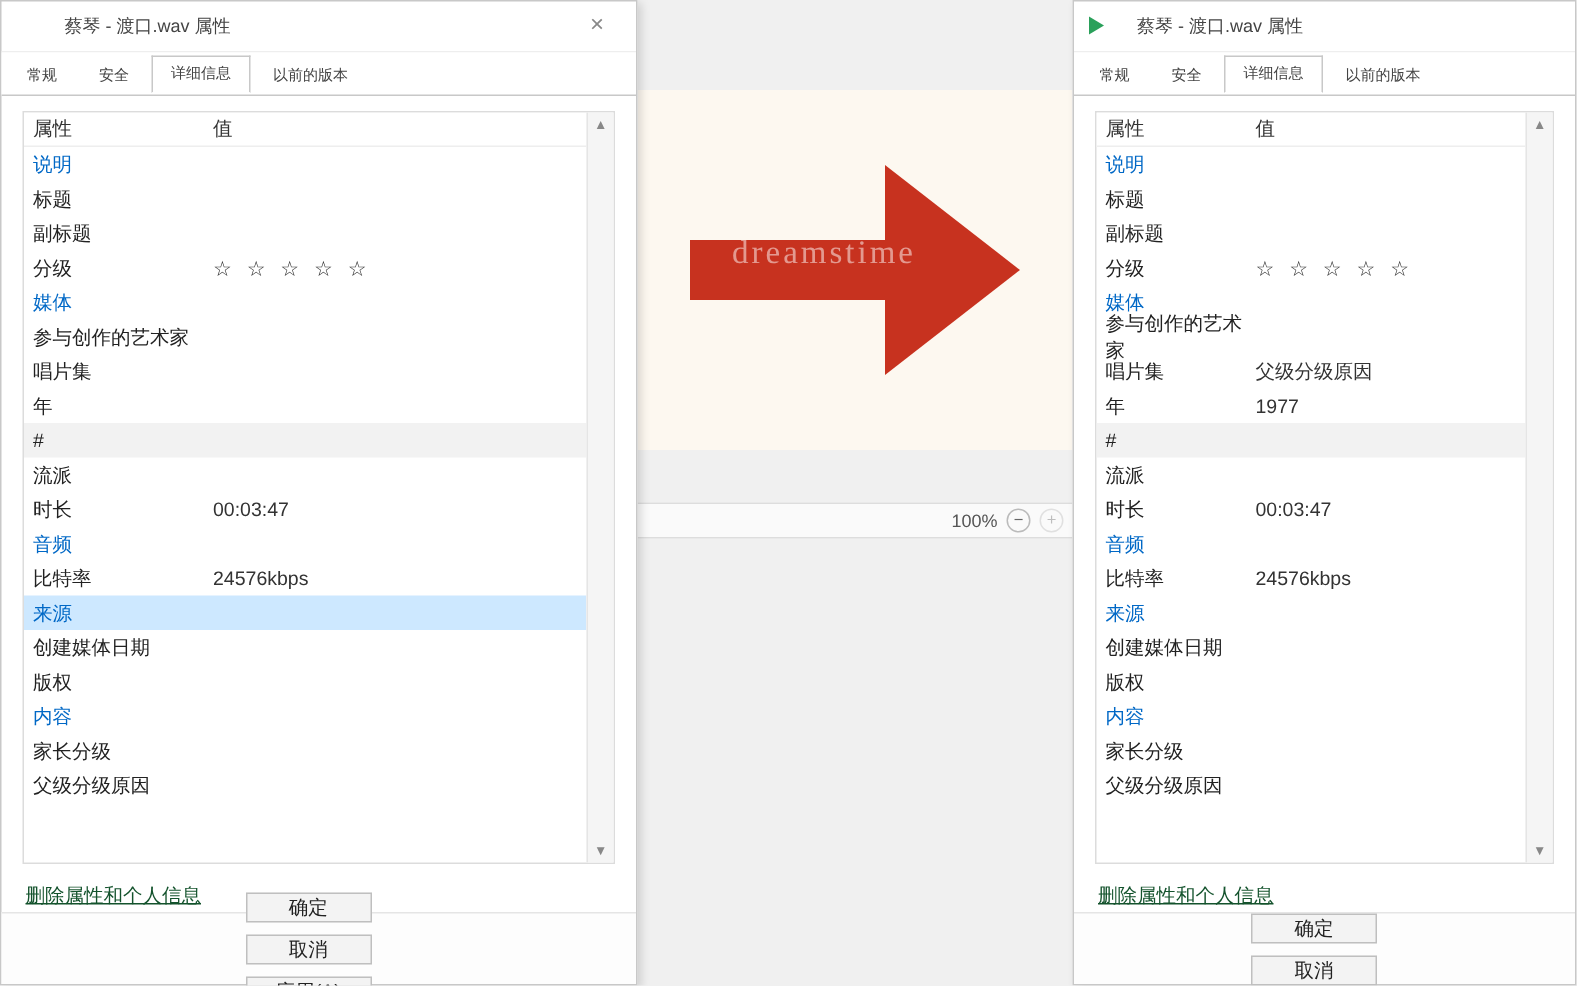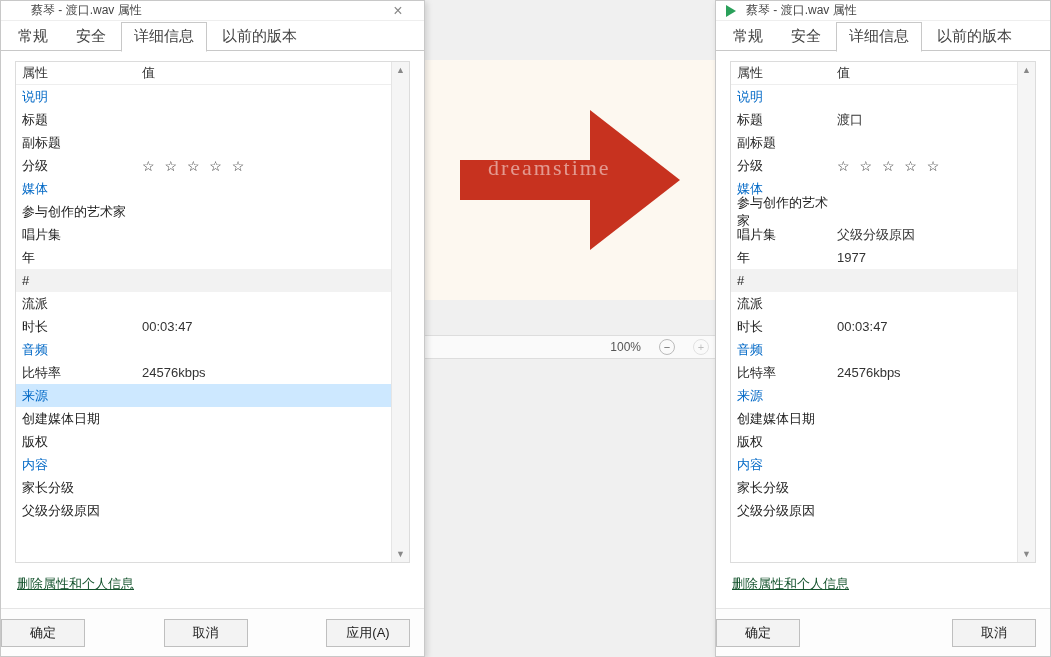--- a/index.html
+++ b/index.html
@@ -26,53 +26,54 @@
 
   .zoom-bar {
     position: absolute;
     left: 425px; top: 335px;
     width: 290px; height: 24px;
     background: #fafafa;
     border-top: 1px solid #ddd;
     border-bottom: 1px solid #ddd;
     display:flex; justify-content:flex-end; align-items:center;
     font-size:12px; color:#555; padding-right:6px;
-    gap:18px;
+    gap:6px;
   }
   .zoom-btn {
     width:16px;height:16px;border:1px solid #bbb;border-radius:50%;
     display:flex;align-items:center;justify-content:center;
     font-size:11px;line-height:1;color:#666;
   }
 
   .dialog {
     position: absolute;
     background: #ffffff;
     border: 1px solid #c8c8c8;
     box-shadow: 2px 2px 6px rgba(0,0,0,0.15);
     display:flex; flex-direction:column;
   }
   .dialog.left { left: 0; top: 0; width: 425px; height: 657px; }
   .dialog.right { left: 715px; top: 0; width: 336px; height: 657px; }
 
   .titlebar {
-    height: 20px; display:flex; align-items:center;
+    height: 34px; display:flex; align-items:center;
     padding: 0 6px; font-size:12px; color:#444;
     border-bottom: 1px solid #eee;
+    gap: 12px;
   }
   .titlebar .icon-slot { width:18px;height:18px;margin-right:6px;display:flex;align-items:center;justify-content:center;}
   .close-x {
     margin-left:auto; width:40px; text-align:center; font-size:16px;
     color:#888; cursor:pointer;
   }
 
   .tabs {
-    display:flex; height:30px; align-items:flex-start;
+    display:flex; height:30px; align-items:center;
     padding: 0 4px; background:#fff; border-bottom:1px solid #c8c8c8;
-    font-size:15px; color:#444;
+    font-size:10px; color:#444;
   }
   .tab {
     padding: 4px 12px 5px 12px;
     border:1px solid transparent;
     border-bottom:none;
     cursor:pointer;
     margin-right:2px;
     position:relative; top:1px;
   }
   .tab.active {
@@ -124,24 +125,25 @@
   .row .v { flex:1 1 auto; color:#333; }
   .section .k { color:#0068c6; }
   .stars { color:#cfcfcf; letter-spacing:3px; font-size:14px;}
 
   .link {
     color:#14532d; text-decoration:underline; font-size:13px;
     padding:12px 2px 2px 2px; display:inline-block; cursor:pointer;
   }
 
   .buttons {
-    height:48px; display:flex; justify-content:space-between; align-items:center;
+    height:48px; display:flex; justify-content:center; align-items:center;
     gap:8px; padding: 0 14px 0 0;
     border-top:1px solid #e5e5e5;
     background:#fdfdfd;
+    flex-direction:column;
   }
   .btn {
     min-width:84px; height:28px;
     border:1px solid #bfbfbf; background:#f3f3f3;
     font-size:13px; color:#222; cursor:pointer;
     display:flex;align-items:center;justify-content:center;
   }
 
   .play-icon svg{width:16px;height:16px;}
 </style>
@@ -305,21 +307,20 @@
         <div class="row header">
           <div class="k">属性</div>
           <div class="v">值</div>
         </div>
 
         <div class="row section">
           <div class="k">说明</div>
         </div>
         <div class="row">
           <div class="k">标题</div>
-          <div class="v">渡口</div>
         </div>
         <div class="row">
           <div class="k">副标题</div>
           <div class="v"></div>
         </div>
         <div class="row">
           <div class="k">分级</div>
           <div class="v stars">☆ ☆ ☆ ☆ ☆</div>
         </div>
 

